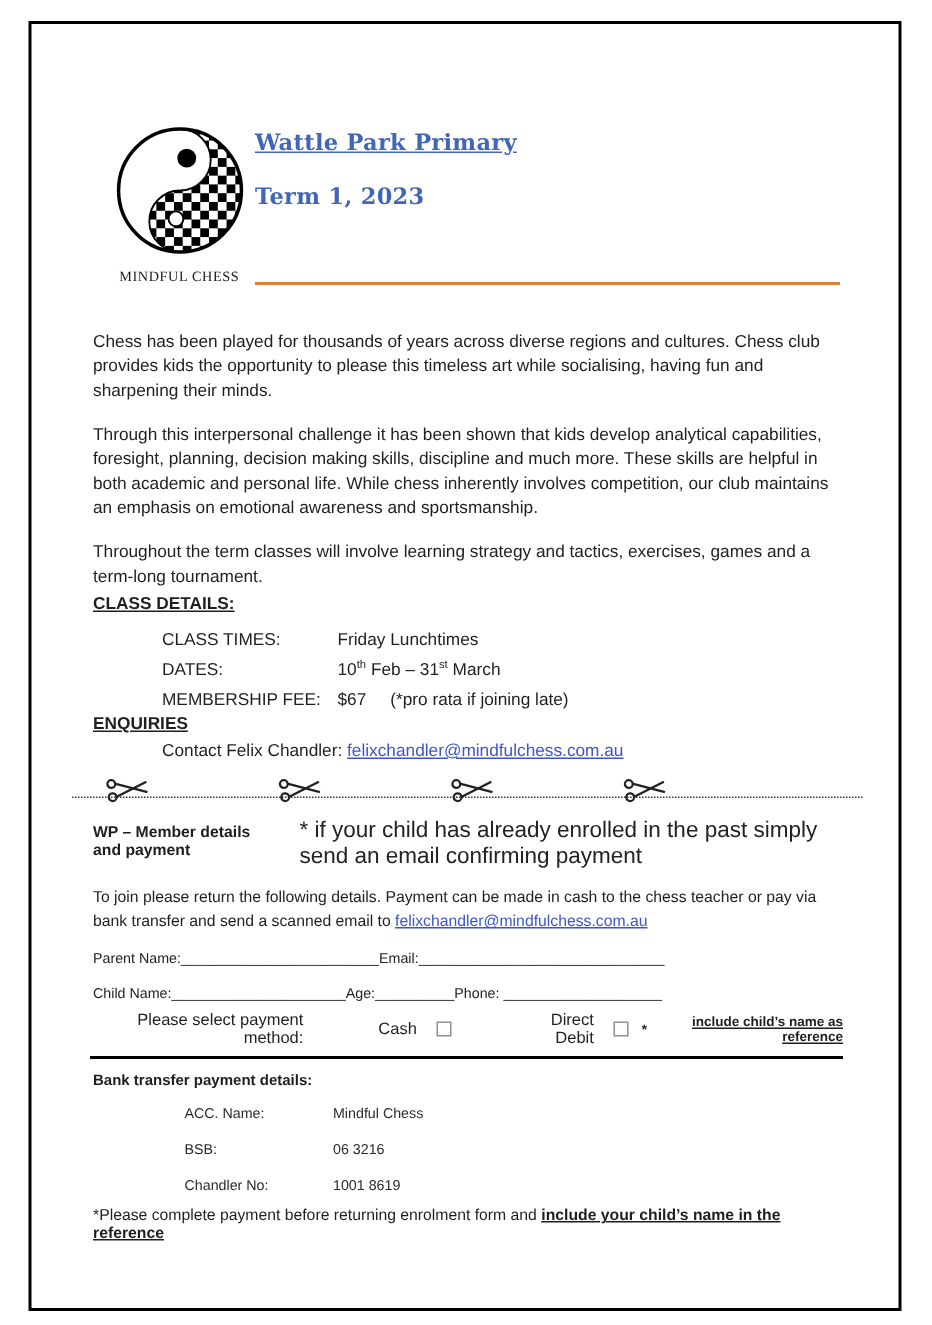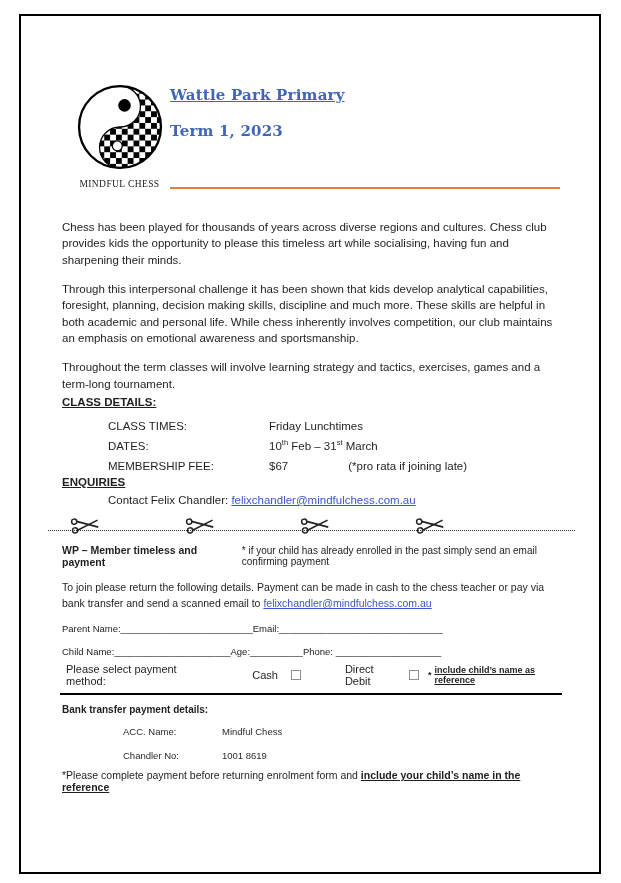--- a/index.html
+++ b/index.html
@@ -30,47 +30,47 @@
 
   
   .intro p{font-size:11.5px;line-height:1.42;margin:13px 0 0 0;}
   .intro p:first-child{margin-top:30px;}
 
   
   .sec-head{font-size:11.5px;font-weight:bold;text-decoration:underline;margin-top:4px;}
   .sec-head.enq{margin-top:4px;}
 
   
-  .cd-row{display:flex;font-size:11.5px;margin-top:8px;gap:44px;}
+  .cd-row{display:flex;font-size:11.5px;margin-top:8px;}
   .cd-row.first{margin-top:12px;}
   .cd-label{margin-left:46px;width:117px;flex:0 0 auto;}
   .cd-note{margin-left:16px;}
   sup{font-size:7.5px;vertical-align:super;line-height:0;}
 
   .contact-line{font-size:11.5px;margin:6px 0 0 46px;}
   .link{color:#3c55cc;text-decoration:underline;cursor:pointer;}
 
   
   .cutline{
     position:relative;height:18px;margin:6px -15px 0 -14px;
     border-bottom:1.6px dotted #333;
   }
   .scissors{position:absolute;bottom:-3px;width:30px;height:16px;transform:rotate(-6deg);}
   .sc1{left:22px;} .sc2{left:137px;} .sc3{left:252px;} .sc4{left:367px;}
 
   
   .member-title-row{display:flex;align-items:baseline;margin-top:13px;}
   .member-title{font-size:10.5px;font-weight:bold;}
-  .member-note{font-size:10px;margin-left:30px;color:#222;}
+  .member-note{font-size:15px;margin-left:30px;color:#222;}
   .join-para{font-size:10.5px;line-height:1.55;margin-top:11px;}
   .field-row{font-size:9.5px;margin-top:12px;white-space:nowrap;color:#222;}
 
   .pm-row{
     display:flex;align-items:center;font-size:11px;margin:6px -2px 0 -2px;
-    padding:0 0 6px 0;border-bottom:2px solid #000;
+    padding:0 0 6px 0;border-bottom:2px solid #000;text-align:right;
   }
   .pm-label{margin-left:6px;}
   .pm-cash{margin-left:50px;}
   .pm-dd{margin-left:44px;}
   .cbx{
     display:inline-block;width:8px;height:8px;border:1.2px solid #909090;
     background:#fff;margin-left:13px;flex:0 0 auto;
   }
   .ref-star{font-size:9px;font-weight:bold;margin-left:9px;}
   .ref-note{font-size:9px;font-weight:bold;text-decoration:underline;margin-left:3px;}
@@ -169,21 +169,21 @@
       </svg>
       <svg class="scissors sc4" viewBox="0 0 30 16">
         <path d="M7 3.5 L28 11.5" stroke="#222" stroke-width="1.6" fill="none"></path>
         <path d="M7 12.5 L28 4.5" stroke="#222" stroke-width="1.6" fill="none"></path>
         <circle cx="4.6" cy="3.6" r="2.6" fill="none" stroke="#222" stroke-width="1.5"></circle>
         <circle cx="4.6" cy="12.4" r="2.6" fill="none" stroke="#222" stroke-width="1.5"></circle>
       </svg>
     </div>
 
     <div class="member-title-row">
-      <span class="member-title">WP – Member timeless and payment</span>
+      <span class="member-title">WP – Member details and payment</span>
       <span class="member-note">* if your child has already enrolled in the past simply send an email confirming payment</span>
     </div>
 
     <div class="join-para">
       <span>To join please return the following details. Payment can be made in cash to the chess teacher or pay via bank transfer and send a scanned email to </span><span class="link">felixchandler@mindfulchess.com.au</span>
     </div>
 
     <div class="field-row">Parent Name:_________________________Email:_______________________________</div>
     <div class="field-row">Child Name:______________________Age:__________Phone: ____________________</div>
 
@@ -196,20 +196,24 @@
       <span class="ref-star">*</span>
       <span class="ref-note">include child’s name as reference</span>
     </div>
 
     <div class="bank-head">Bank transfer payment details:</div>
     <div class="bank-row first">
       <span class="bank-label">ACC. Name:</span>
       <span>Mindful Chess</span>
     </div>
     <div class="bank-row">
+      <span class="bank-label">BSB:</span>
+      <span>06 3216</span>
+    </div>
+    <div class="bank-row">
       <span class="bank-label">Chandler No:</span>
       <span>1001 8619</span>
     </div>
 
     <div class="footer-note">
       <span>*Please complete payment before returning enrolment form and </span><span class="footer-em">include your child’s name in the reference</span>
     </div>
 
   </div>
 </div>

